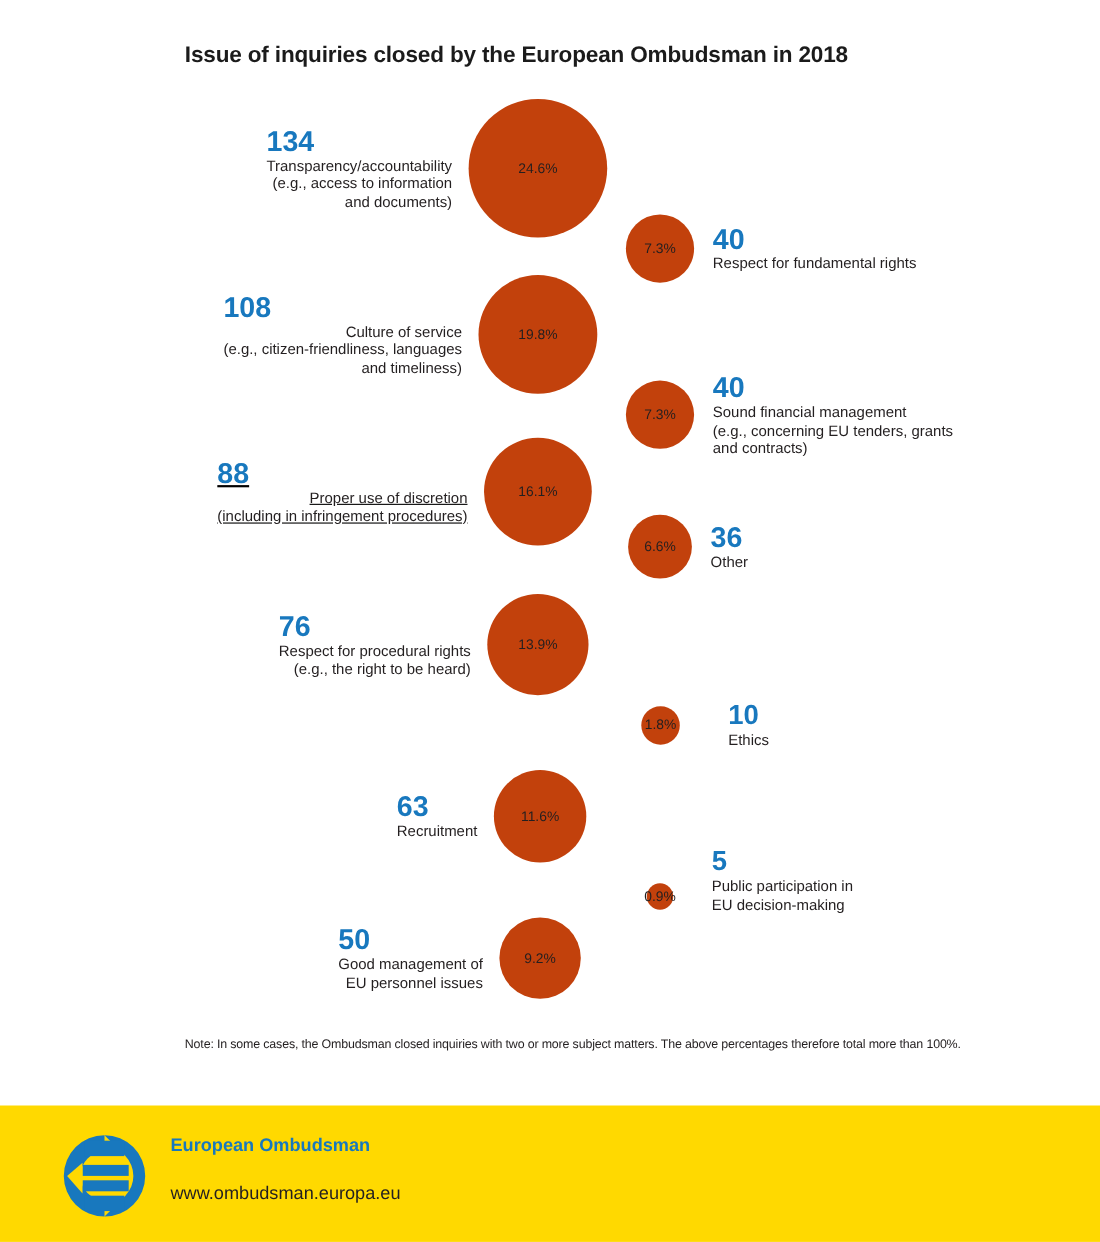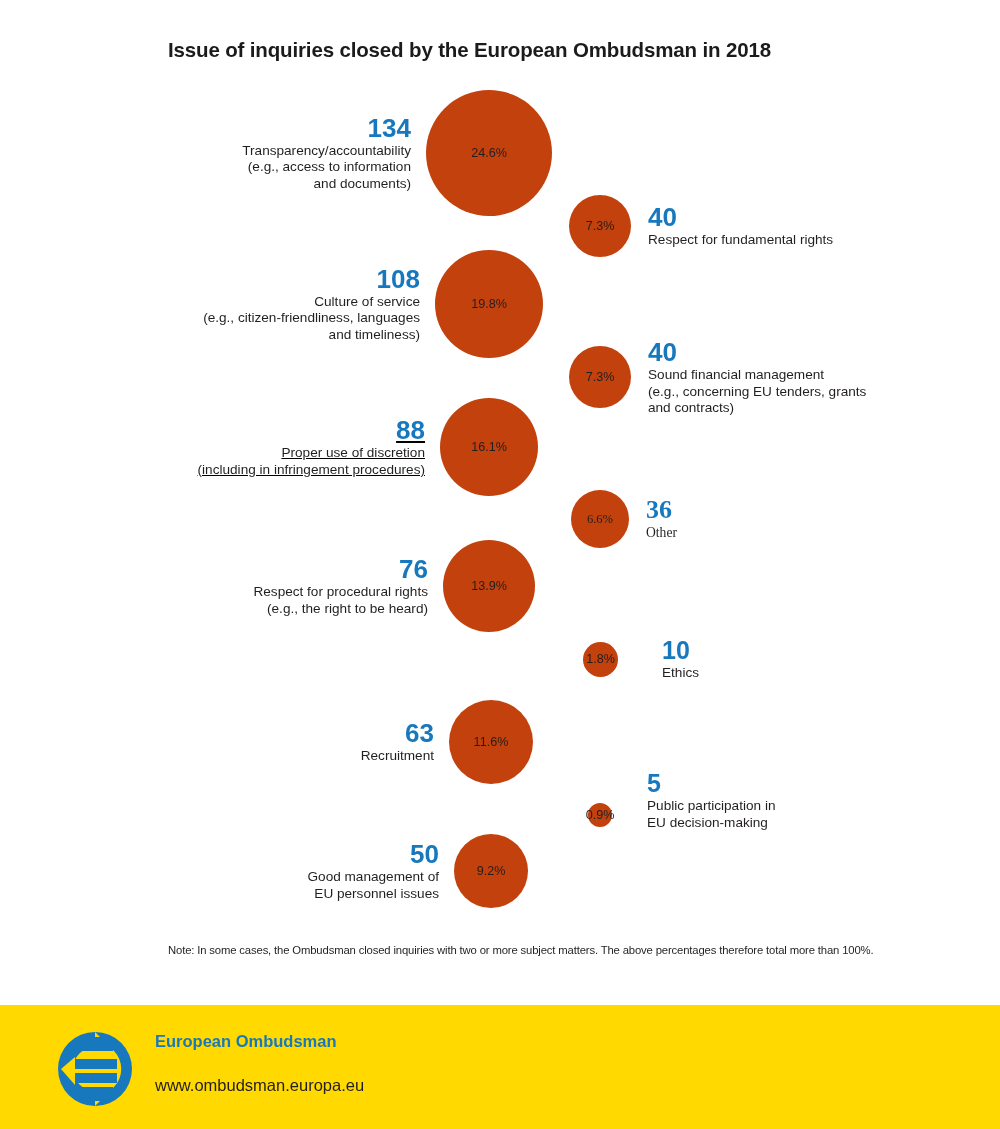--- a/index.html
+++ b/index.html
@@ -44,21 +44,21 @@
   .bubble-row.right-label {
     flex-direction: row;
   }
 
   .label-block {
     display: flex;
     flex-direction: column;
   }
   .label-block.align-right {
     text-align: right;
-    align-items: flex-end;
+    align-items: flex-start;
   }
   .label-block.align-left {
     text-align: left;
     align-items: flex-start;
   }
 
   .count {
     font-size: 26px;
     font-weight: bold;
     color: #1878be;
@@ -232,21 +232,21 @@
       <span class="pct">7.3%</span>
     </div>
     <div class="label-block align-left" style="margin-left:17px;">
       <div class="count">40</div>
       <div class="desc">Sound financial management
 (e.g., concerning EU tenders, grants
 and contracts)</div>
     </div>
   </div>
 
-  <div class="bubble-row right-label" style="left:571px; top:490px;font-family:Liberation Serif, serif;">
+  <div class="bubble-row right-label" style="left:571px; top:468px;">
     <div class="bubble" style="width:58px; height:58px;">
       <span class="pct">6.6%</span>
     </div>
     <div class="label-block align-left" style="margin-left:17px;">
       <div class="count">36</div>
       <div class="desc">Other</div>
     </div>
   </div>
 
   <div class="bubble-row right-label" style="left:583px; top:637px;">

